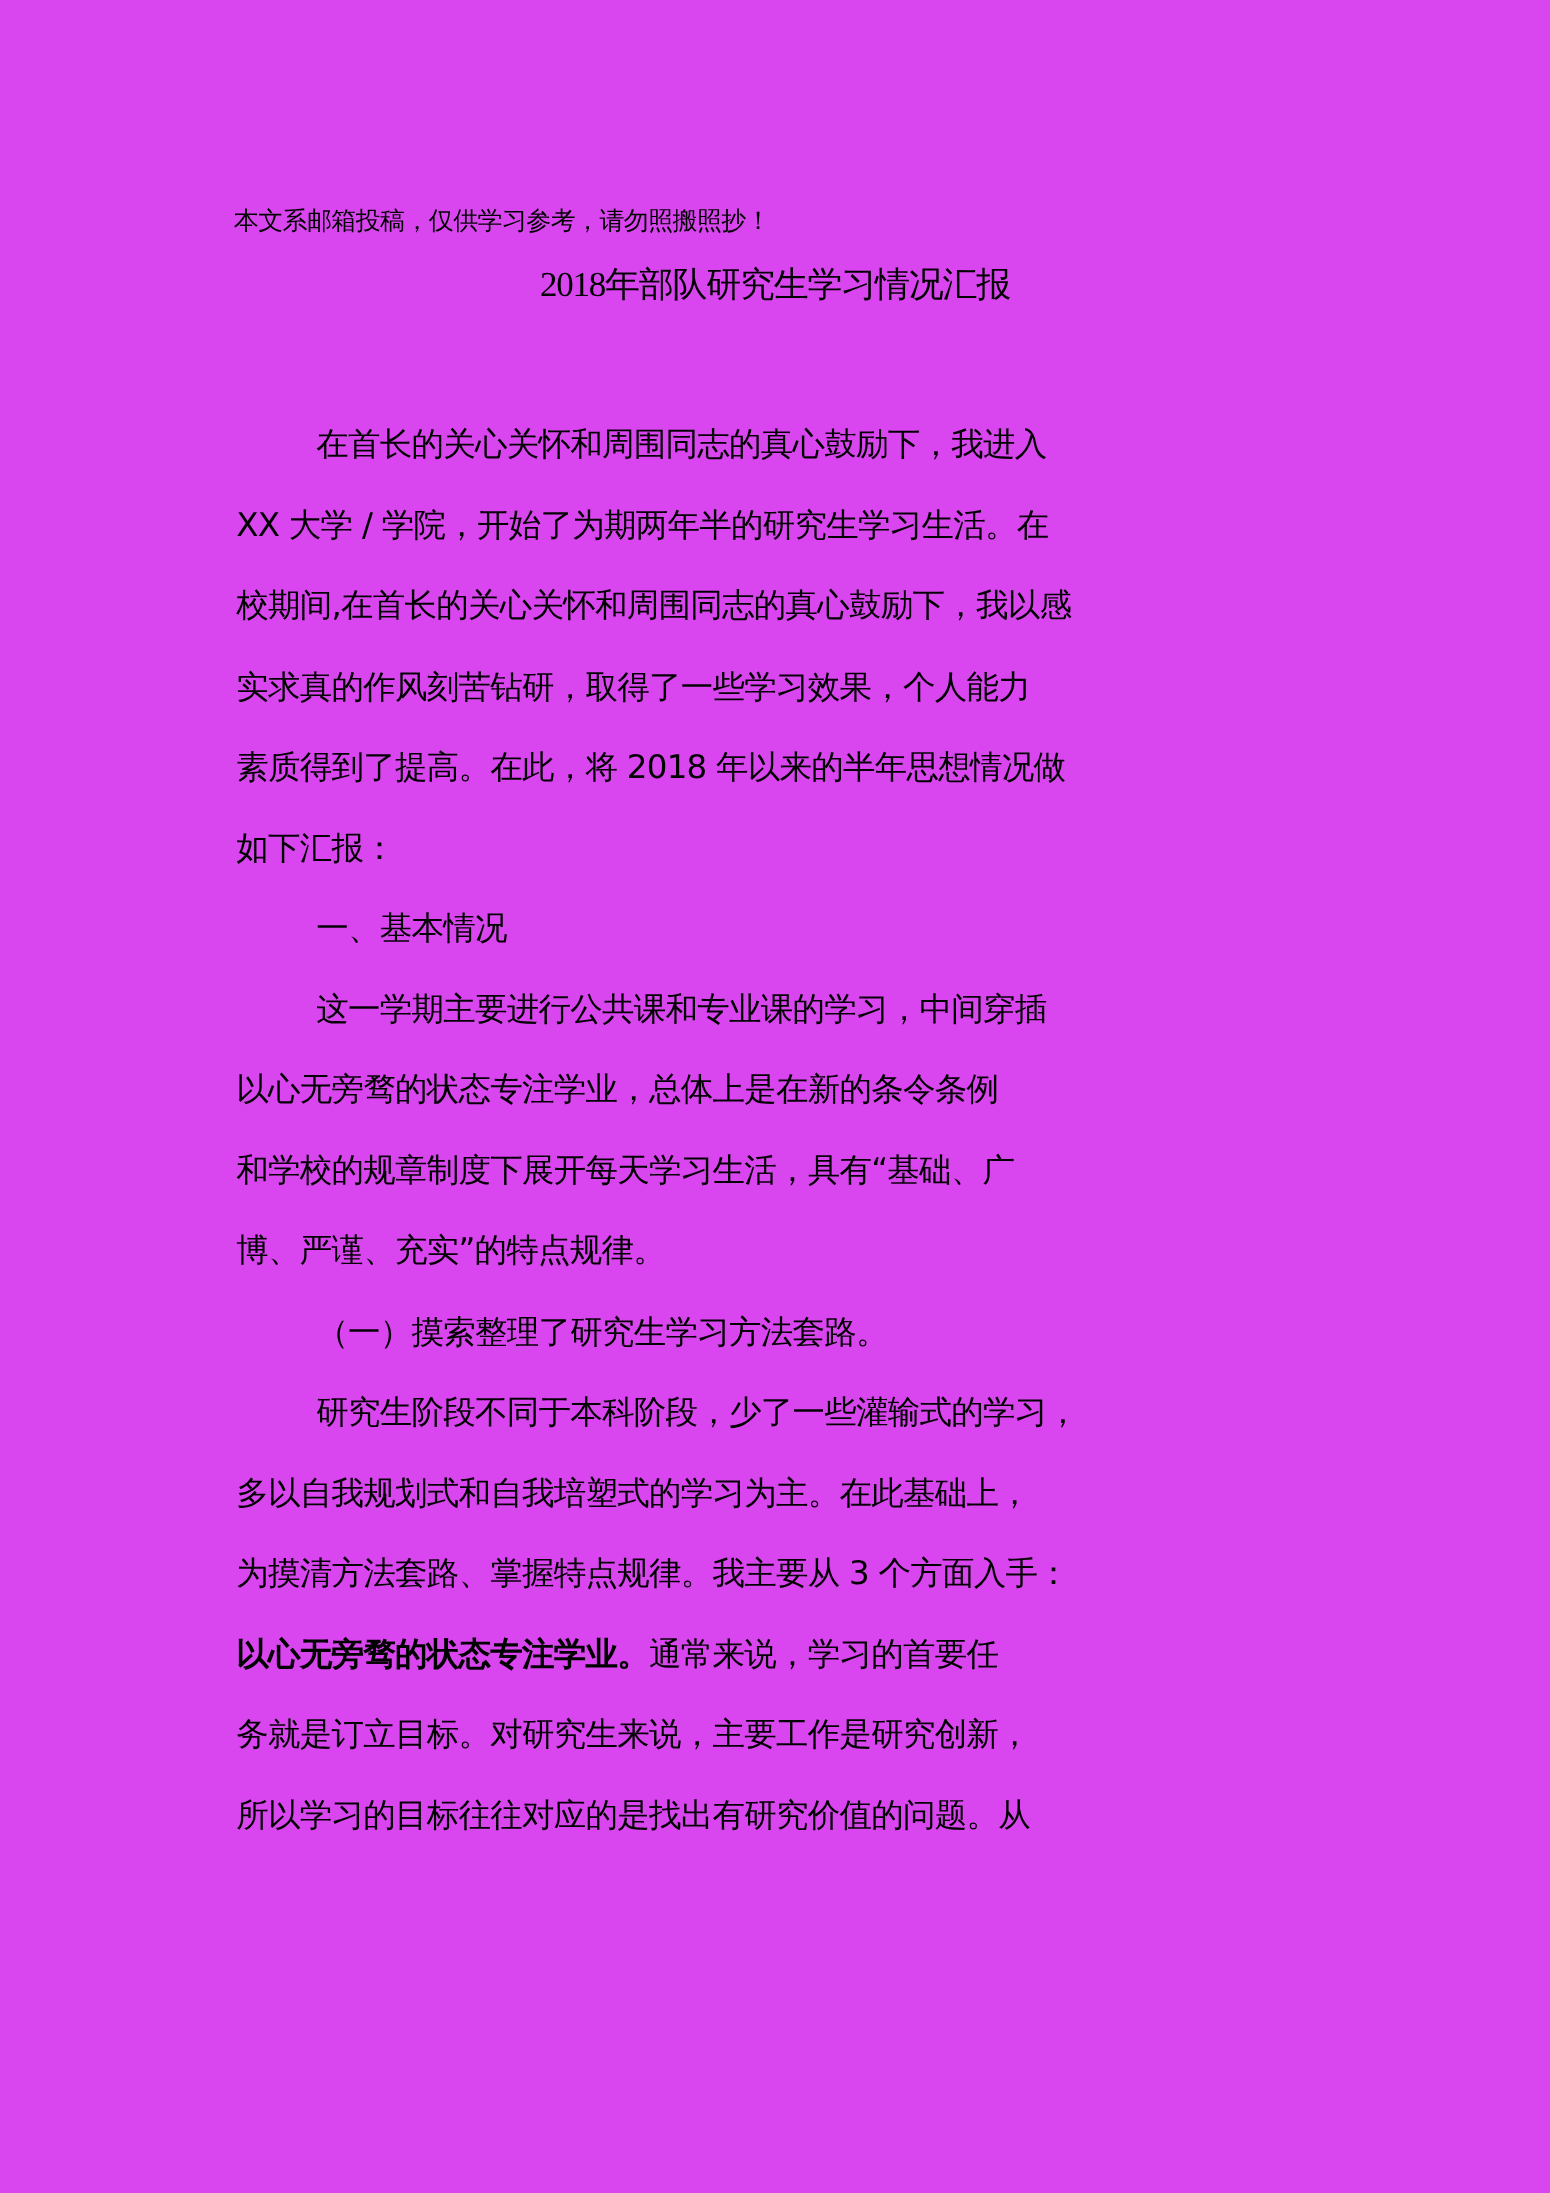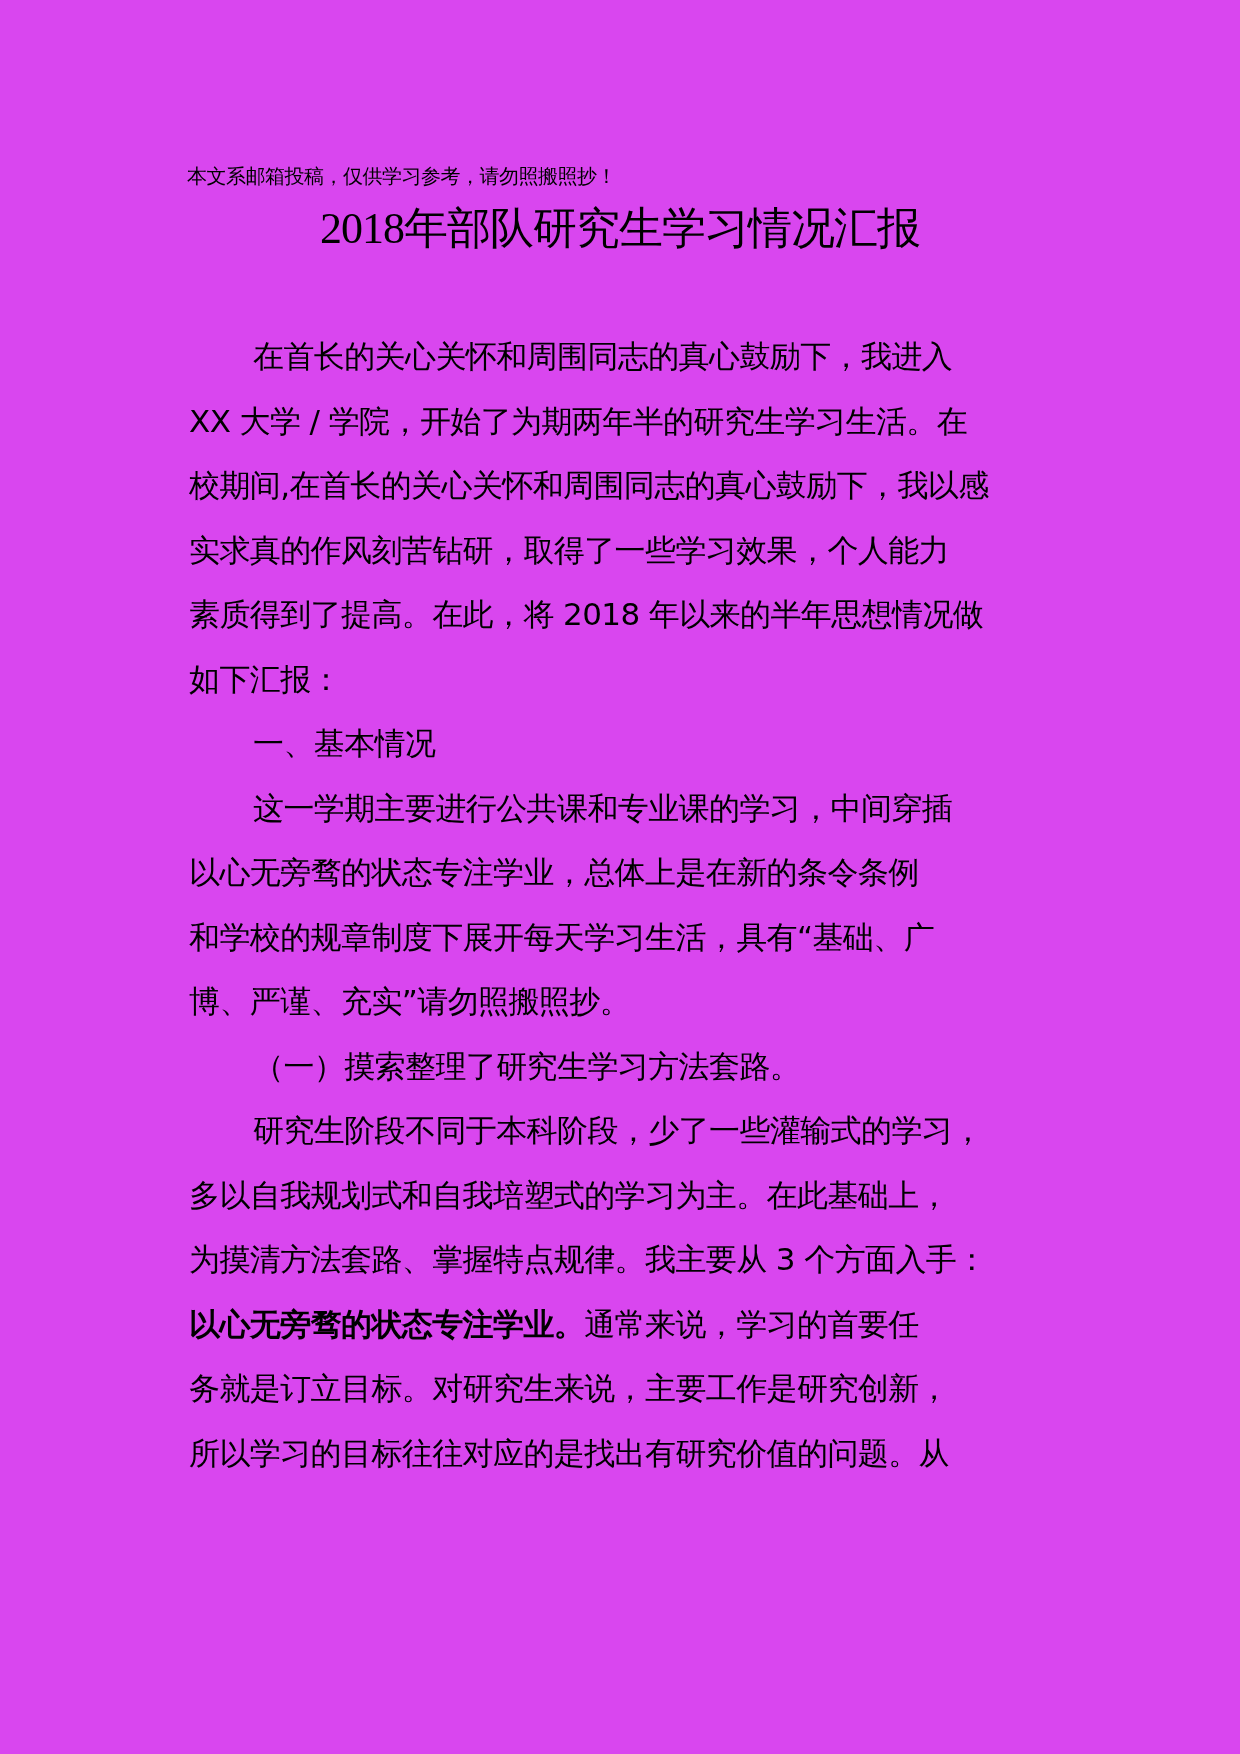--- a/index.html
+++ b/index.html
@@ -1,22 +1,22 @@
 <!DOCTYPE html>
 <html><head>
 <meta charset="utf-8">
 <style>
   html, body { margin: 0; padding: 0; background: #ffffff; }
   body { width: 1240px; height: 1754px; position: relative; overflow: hidden; color: #000; font-family: "DejaVu Sans", "Liberation Sans", sans-serif; }
   .page { position: absolute; left: 0; top: 0; width: 1240px; height: 1754px; background: #d946ef; }
   .note { position: absolute; left: 187px; top: 163px; font-size: 20px; line-height: 26px; white-space: nowrap; letter-spacing: -0.5px; }
-  .title { position: absolute; left: 0; width: 1240px; top: 200px; text-align: center; font-size: 44px; line-height: 56px; white-space: nowrap; letter-spacing: -1px; }
+  .title { position: absolute; left: 0; width: 1240px; top: 200px; text-align: center; font-size: 28px; line-height: 56px; white-space: nowrap; letter-spacing: -1px; }
   .title .num { font-family: "Liberation Serif", serif; }
   .body { position: absolute; left: 189px; top: 336px; width: 880px; }
-  .line { height: 64.5px; font-size: 31px; line-height: 40px; white-space: nowrap; letter-spacing: -0.6px; }
+  .line { height: 64.5px; font-size: 26px; line-height: 40px; white-space: nowrap; letter-spacing: -0.6px; }
   .indent { padding-left: 64px; }
   b { font-weight: bold; }
 </style>
 </head>
 <body>
 
 <div class="page">
   <div class="note">本文系邮箱投稿，仅供学习参考，请勿照搬照抄！</div>
   <div class="title">
     <span class="num">2018</span><span>年部队研究生学习情况汇报</span>
@@ -25,21 +25,21 @@
       <div class="line indent"><span>在首长的关心关怀和周围同志的真心鼓励下，我进入</span></div>
       <div class="line"><span>XX 大学 / 学院，开始了为期两年半的研究生学习生活。在</span></div>
       <div class="line"><span>校期间,在首长的关心关怀和周围同志的真心鼓励下，我以感</span></div>
       <div class="line"><span>实求真的作风刻苦钻研，取得了一些学习效果，个人能力</span></div>
       <div class="line"><span>素质得到了提高。在此，将 2018 年以来的半年思想情况做</span></div>
       <div class="line"><span>如下汇报：</span></div>
       <div class="line indent"><span>一、基本情况</span></div>
       <div class="line indent"><span>这一学期主要进行公共课和专业课的学习，中间穿插</span></div>
       <div class="line"><span>以心无旁骛的状态专注学业，总体上是在新的条令条例</span></div>
       <div class="line"><span>和学校的规章制度下展开每天学习生活，具有“基础、广</span></div>
-      <div class="line"><span>博、严谨、充实”请勿照搬照抄。</span></div>
+      <div class="line"><span>博、严谨、充实”的特点规律。</span></div>
       <div class="line indent"><span>（一）摸索整理了研究生学习方法套路。</span></div>
       <div class="line indent"><span>研究生阶段不同于本科阶段，少了一些灌输式的学习，</span></div>
       <div class="line"><span>多以自我规划式和自我培塑式的学习为主。在此基础上，</span></div>
       <div class="line"><span>为摸清方法套路、掌握特点规律。我主要从 3 个方面入手：</span></div>
       <div class="line"><b>以心无旁骛的状态专注学业。</b><span>通常来说，学习的首要任</span></div>
       <div class="line"><span>务就是订立目标。对研究生来说，主要工作是研究创新，</span></div>
       <div class="line"><span>所以学习的目标往往对应的是找出有研究价值的问题。从</span></div>
     </div>
 </div>
 

